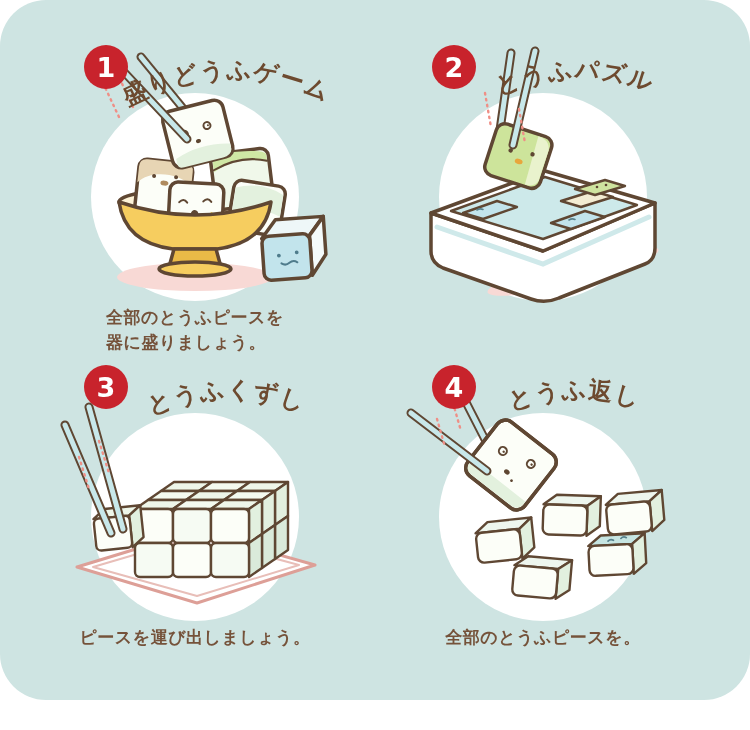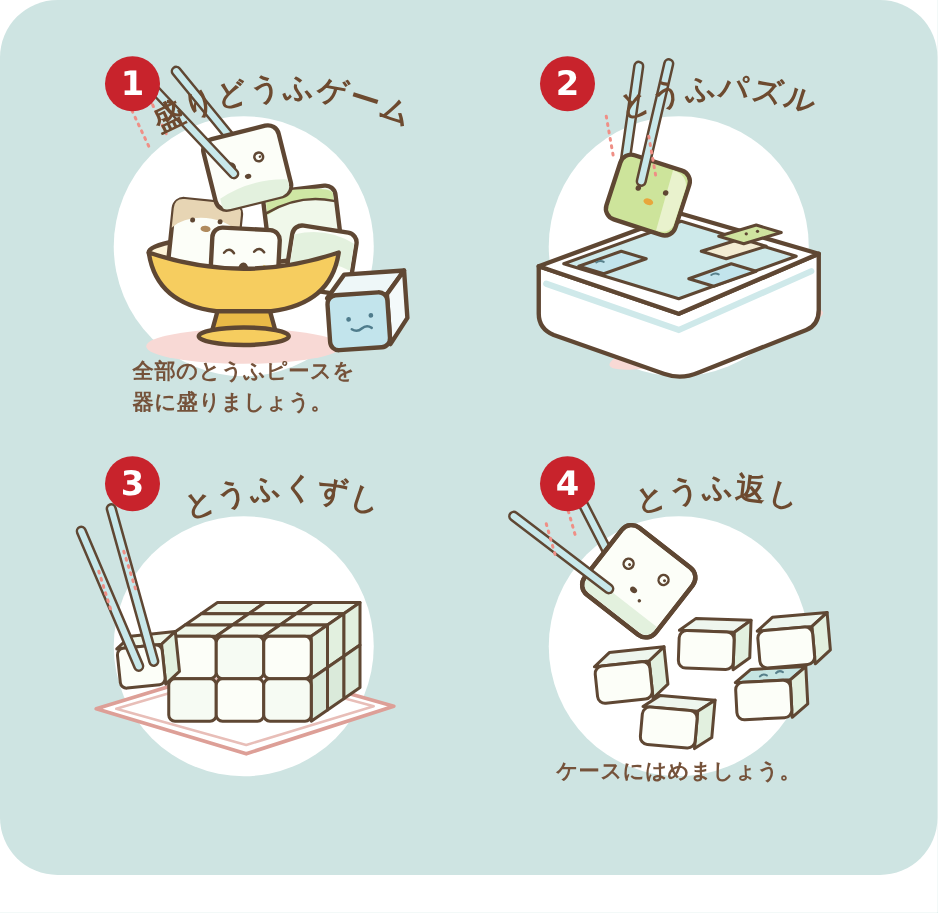--- a/index.html
+++ b/index.html
@@ -12,21 +12,21 @@
   body{width:750px;height:730px;position:relative;font-family:"DejaVu Sans","Liberation Sans",sans-serif;overflow:hidden;}
   .panel{position:absolute;left:0;top:0;width:750px;height:700px;background:var(--panel-bg);border-radius:46px;}
   .quadrant{position:absolute;width:330px;height:310px;}
   .q1{left:30px;top:45px;} .q2{left:378px;top:45px;} .q3{left:30px;top:365px;} .q4{left:378px;top:365px;}
   .badge{position:absolute;left:54px;top:0px;width:44px;height:44px;border-radius:50%;
     background:var(--badge-red);color:#ffffff;display:flex;align-items:center;justify-content:center;
     font-size:27px;font-weight:bold;z-index:5;}
   .title-svg{position:absolute;left:84px;top:2px;width:226px;height:74px;overflow:visible;z-index:4;}
   .arc-title{font-size:24px;font-weight:bold;fill:var(--title-brown);letter-spacing:1.5px;}
   .illus{position:absolute;left:15px;top:20px;width:300px;height:270px;overflow:visible;}
-  .caption{position:absolute;left:0;top:240px;width:330px;display:flex;flex-direction:column;align-items:center;z-index:6;}
+  .caption{position:absolute;left:0;top:260px;width:330px;display:flex;flex-direction:column;align-items:center;z-index:6;}
   .caption-inner{text-align:left;color:var(--text-brown);font-size:17px;line-height:1.45;font-weight:bold;letter-spacing:0.5px;}
   
   .st{stroke:var(--outline-brown);stroke-width:3.5;stroke-linejoin:round;stroke-linecap:round;}
   .st2{stroke:var(--outline-brown);stroke-width:2.4;stroke-linejoin:round;stroke-linecap:round;}
   .tofu{fill:#fcfef8;}
   .shade{fill:var(--tofu-green-shade);}
   .stickU{stroke:var(--outline-brown);stroke-width:9;stroke-linecap:round;}
   .stickO{stroke:var(--chopstick-blue);stroke-width:5;stroke-linecap:round;}
   .dots{stroke:var(--dots-red);stroke-width:2.4;stroke-dasharray:1.5 4.5;stroke-linecap:round;fill:none;}
   .face{fill:var(--outline-brown);}
@@ -203,20 +203,21 @@
       </g>
       <line x1="20" y1="40" x2="66" y2="148" class="stickU"></line>
       <line x1="20" y1="40" x2="66" y2="148" class="stickO"></line>
       <line x1="44" y1="22" x2="78" y2="144" class="stickU"></line>
       <line x1="44" y1="22" x2="78" y2="144" class="stickO"></line>
       <path d="M54,56 L64,88" class="dots"></path>
       <path d="M34,72 L44,104" class="dots"></path>
     </svg>
     <div class="caption">
       <div class="caption-inner">
+        <div>ピースを運び出しましょう。</div>
       </div>
     </div>
   </div>
 
   <div class="quadrant q4">
     <div class="badge">4</div>
     <svg class="title-svg" viewBox="0 0 226 74">
       <path id="arc4" d="M8,62 Q113,2 218,58" fill="none"></path>
       <text class="arc-title" text-anchor="middle"><textPath href="#arc4" startOffset="50%">とうふ返し</textPath></text>
     </svg>
@@ -264,18 +265,18 @@
         <ellipse cx="119" cy="88" rx="3" ry="2.3" class="face"></ellipse>
         <circle cx="128" cy="92" r="1.4" class="face"></circle>
       </g>
       <line x1="18" y1="28" x2="94" y2="86" class="stickU"></line>
       <line x1="18" y1="28" x2="94" y2="86" class="stickO"></line>
       <path d="M60,18 L68,46" class="dots"></path>
       <path d="M44,34 L52,62" class="dots"></path>
     </svg>
     <div class="caption">
       <div class="caption-inner">
-        <div>ケースにはめましょう。</div>
+        <div>全部のとうふピースを。</div>
       </div>
     </div>
   </div>
 
 </div>
 
 </body></html>

